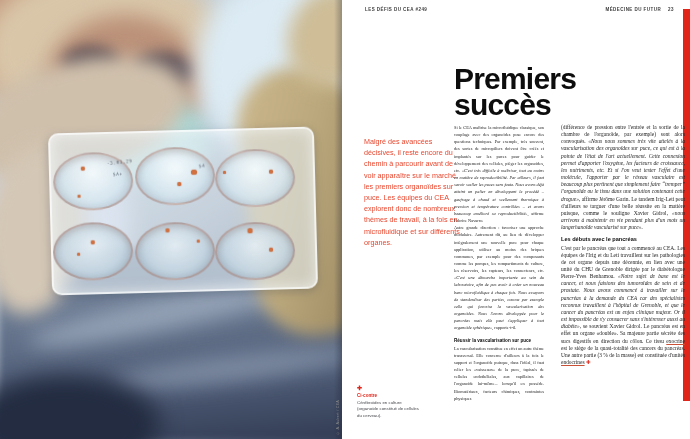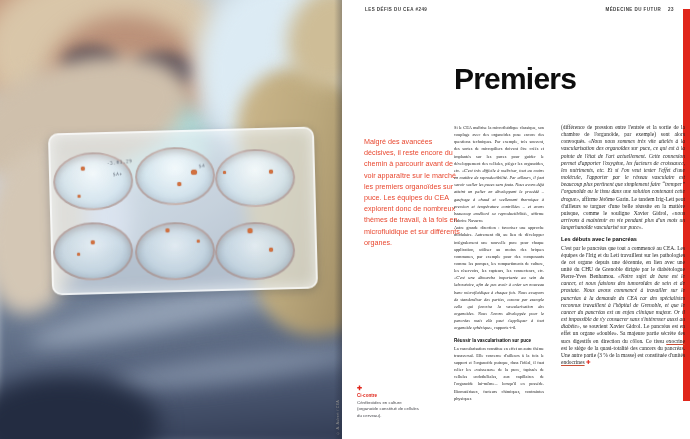--- a/index.html
+++ b/index.html
@@ -121,21 +121,21 @@
   </div>
   <div class="fold"></div>
 
   <div class="rpage">
     <div class="folio">
       <span class="fl">LES DÉFIS DU CEA #249</span>
       <span class="fr"><span>MÉDECINE DU FUTUR</span><span class="pn">23</span></span>
     </div>
     <div class="redbar"></div>
 
-    <h1 class="title"><span>Premiers</span><br></h1>
+    <h1 class="title"><span>Premiers</span><br><span>succès</span></h1>
 
     <div class="standfirst">Malgré des avancées décisives, il reste encore du chemin à parcourir avant de voir apparaître sur le marché les premiers organoïdes sur puce. Les équipes du CEA explorent donc de nombreux thèmes de travail, à la fois en microfluidique et sur différents organes.</div>
 
     <div class="col col1" id="col1">
         <p><span>Si le CEA maîtrise la microfluidique classique, son couplage avec des organoïdes pose encore des questions techniques. Par exemple, très souvent, des sortes de micropiliers doivent être créés et implantés sur les puces pour guider le développement des cellules, piéger les organoïdes, etc. </span><span class="it">«C'est très difficile à maîtriser, tout au moins en matière de reproductibilité. Par ailleurs, il faut savoir sceller les puces sans faute. Nous avons déjà atteint un palier en développant le procédé – gaufrage à chaud et scellement thermique à pression et température contrôlées – et avons beaucoup amélioré sa reproductibilité»</span><span>, affirme Fabrice Navarro.</span></p>
         <p><span>Autre grande direction : favoriser une approche modulaire. Autrement dit, au lieu de développer intégralement une nouvelle puce pour chaque application, utiliser au moins des briques communes, par exemple pour des composants comme les pompes, les compartiments de culture, les réservoirs, les capteurs, les connecteurs, etc. </span><span class="it">«C'est une démarche importante au sein du laboratoire, afin de pas avoir à créer un nouveau banc microfluidique à chaque fois. Nous essayons de standardiser des parties, comme par exemple celle qui favorise la vascularisation des organoïdes. Nous l'avons développée pour le pancréas mais elle peut s'appliquer à tout organoïde sphérique»</span><span>, rapporte-t-il.</span></p>
         <h4><span>Réussir la vascularisation sur puce</span></h4>
         <p><span>La vascularisation constitue en effet un autre thème transversal. Elle concerne d'ailleurs à la fois le support et l'organoïde puisque, dans l'idéal, il faut relier les «vaisseaux» de la puce, tapissés de cellules endothéliales, aux capillaires de l'organoïde lui-même... lorsqu'il en possède. Biomatériaux, facteurs chimiques, contraintes physiques</span></p>
       </div>
     <div class="col col2" id="col2">

